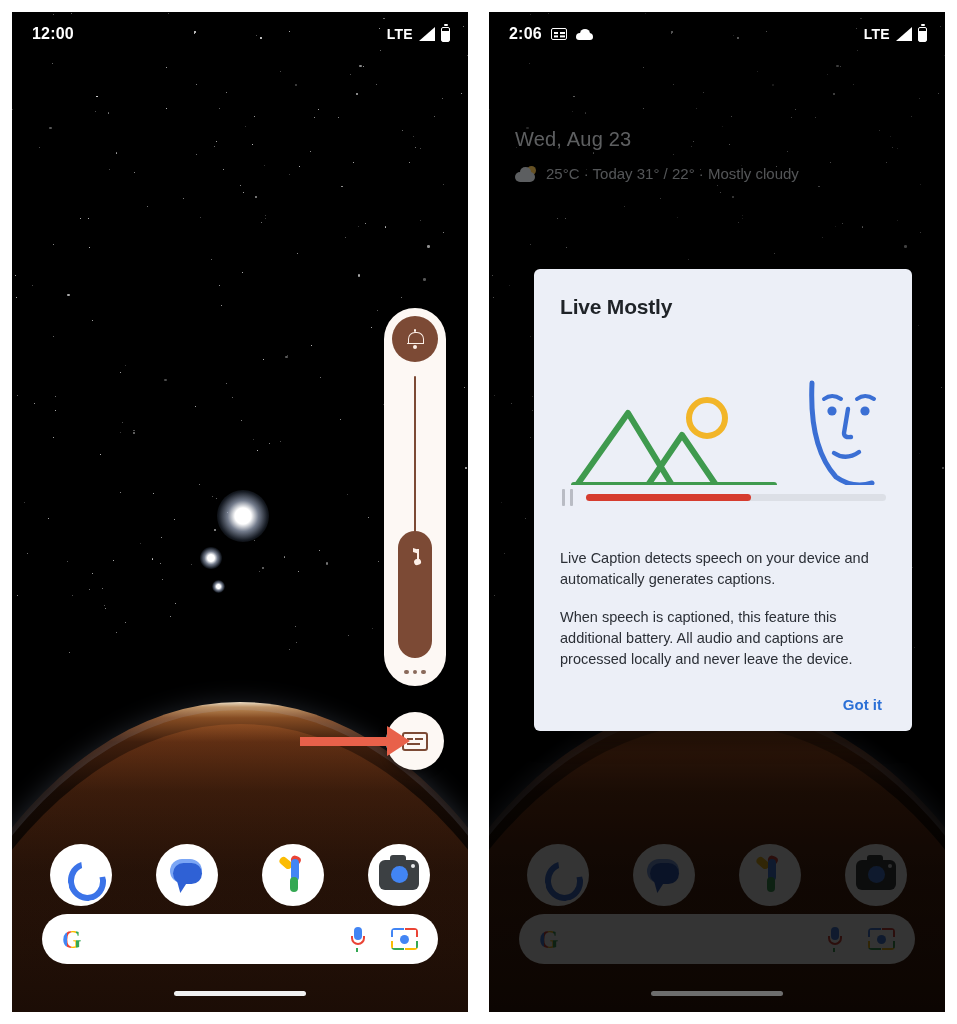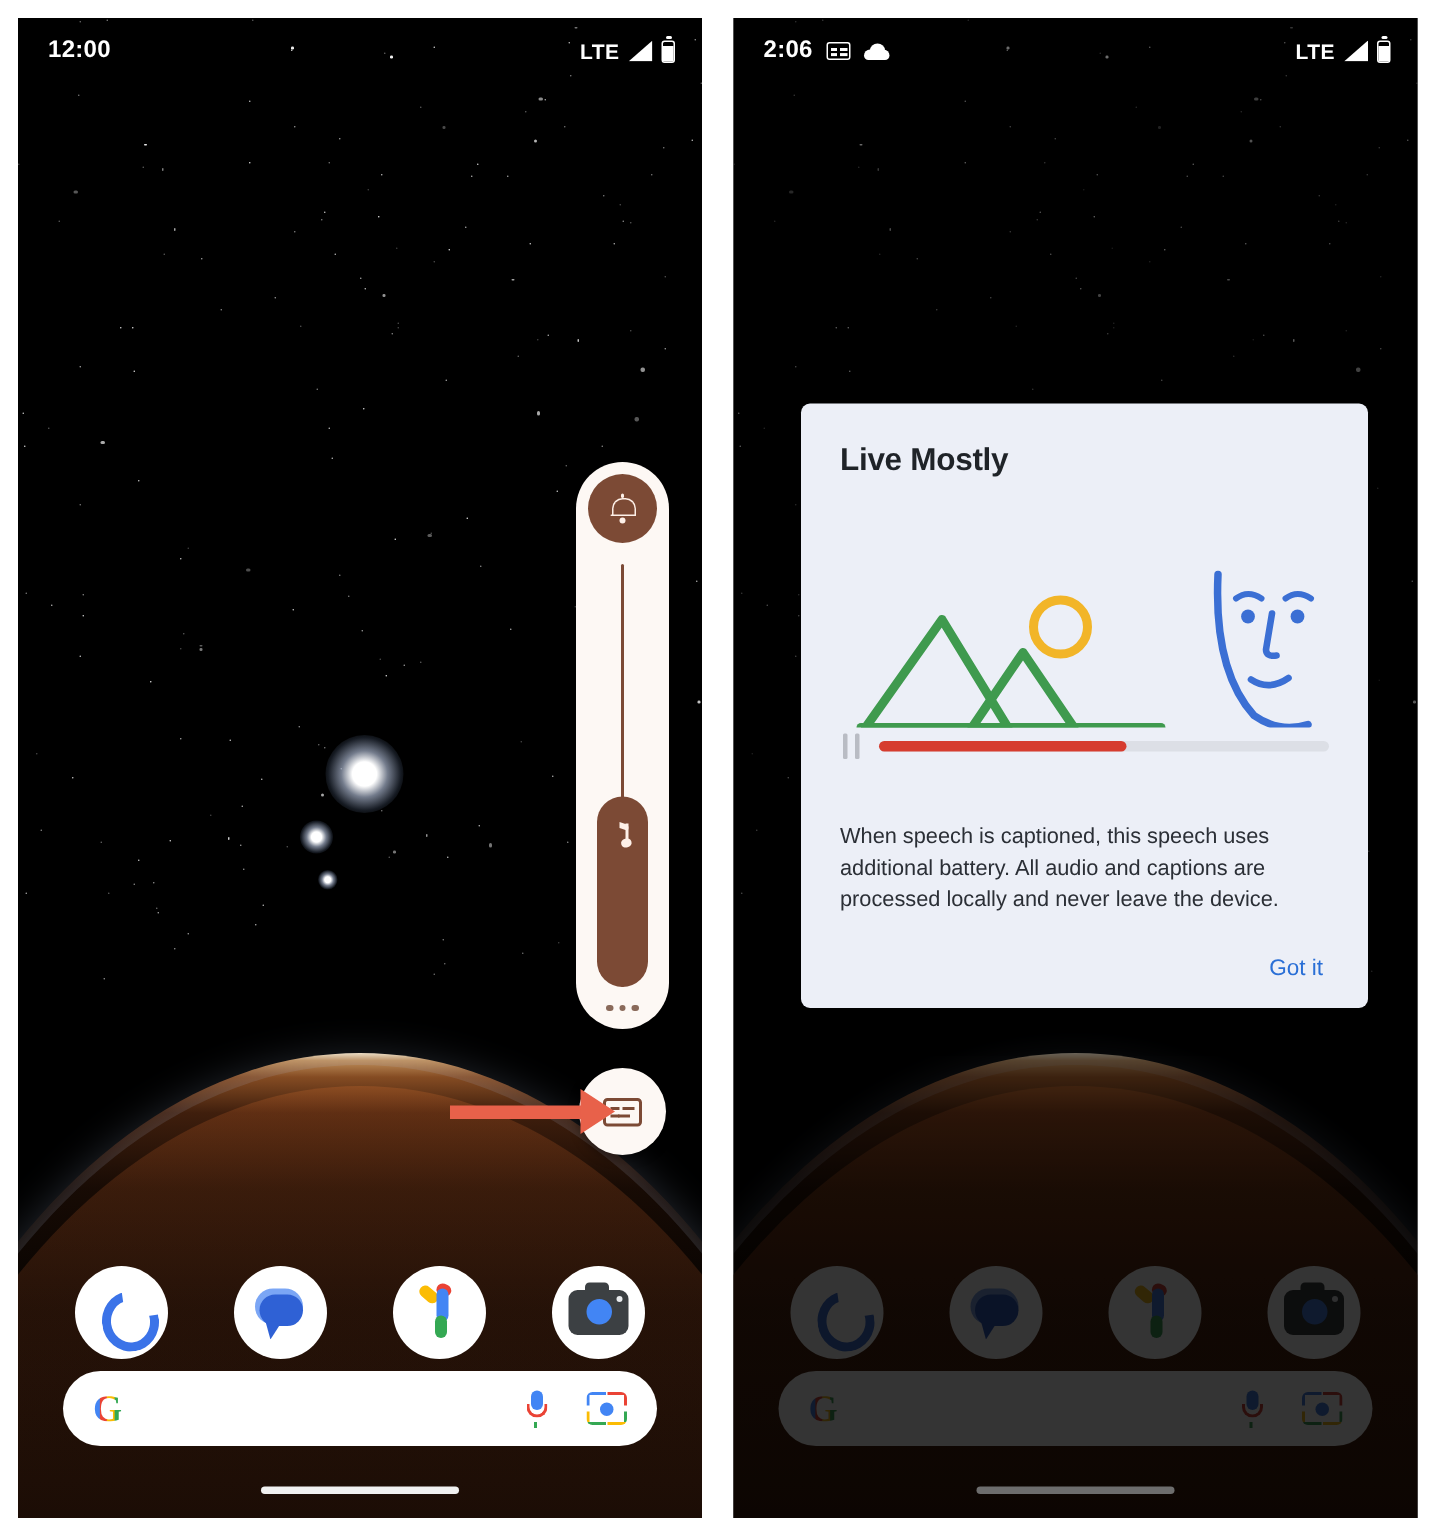--- a/index.html
+++ b/index.html
@@ -242,21 +242,21 @@
   .lc-progress { display:flex; align-items:center; gap:13px; margin-top:4px; padding-left:2px; }
   .pause-ico { width:11px; height:17px; position:relative; flex:0 0 auto; }
   .pause-ico::before, .pause-ico::after { content:""; position:absolute; top:0; width:3.4px; height:17px; background:#b9bcc4; border-radius:1px; }
   .pause-ico::before{ left:0; } .pause-ico::after{ right:0; }
   .track-wrap { flex:1; height:7px; background:#dcdfe6; border-radius:4px; position:relative; }
   .track-fill { position:absolute; left:0; top:0; bottom:0; background:#d63c2f; border-radius:4px; }
   .lc-body { margin-top:42px; }
   .lc-body p { font-size:14.5px; line-height:1.45; color:#2b2f36; }
   .lc-body p + p { margin-top:17px; }
   .lc-actions { margin-top:26px; display:flex; justify-content:flex-end; padding-right:4px; }
-  .lc-gotit { font-size:15px; color:#2a6fd6; font-weight:400; cursor:pointer; }
+  .lc-gotit { font-size:15px; color:#2a6fd6; font-weight:700; cursor:pointer; }
 
   .dimmed { filter: brightness(.45) saturate(.85); }
 </style>
 </head>
 <body>
 
 <div class="board">
 
   <div class="phone" id="phone-left">
 
@@ -760,20 +760,31 @@
         <span class="ico-cc"></span>
         <span class="ico-cloud"></span>
       </div>
       <div class="sb-right">
         <span class="sb-lte">LTE</span>
         <span class="ico-signal"></span>
         <span class="ico-batt"></span>
       </div>
     </div>
 
+    <div class="glance">
+      <div class="glance-date">Wed, Aug 23</div>
+      <div class="glance-weather">
+        <span class="wx-ico">
+            <i class="sun"></i>
+            <i class="cl2"></i>
+            <i class="cl1"></i>
+          </span>
+        <span>25°C  · Today 31° / 22° · Mostly cloudy</span>
+      </div>
+    </div>
 
     <div class="lc-dialog">
       <div class="lc-title">Live Mostly</div>
 
       <div class="lc-illus">
         <svg width="326" height="130" viewBox="0 0 326 130">
           <circle cx="147" cy="63" r="18" fill="none" stroke="#f2b528" stroke-width="6"></circle>
           <path d="M17 130 L68 58 L112 130 Z" fill="none" stroke="#3f9a4e" stroke-width="6" stroke-linejoin="round"></path>
           <path d="M88 130 L122 80 L156 130 Z" fill="none" stroke="#3f9a4e" stroke-width="6" stroke-linejoin="round"></path>
           <line x1="14" y1="130" x2="214" y2="130" stroke="#3f9a4e" stroke-width="6" stroke-linecap="round"></line>
@@ -788,21 +799,22 @@
       </div>
 
       <div class="lc-progress">
         <span class="pause-ico"></span>
         <span class="track-wrap">
           <span class="track-fill" id="lc-fill" style="width: 55%;"></span>
         </span>
       </div>
 
       <div class="lc-body">
-        <p>When speech is captioned, this speech uses additional battery. All audio and captions are processed locally and never leave the device.</p>
+        <p>Live Caption detects speech on your device and automatically generates captions.</p>
+        <p>When speech is captioned, this feature this additional battery. All audio and captions are processed locally and never leave the device.</p>
       </div>
 
       <div class="lc-actions">
         <span class="lc-gotit">Got it</span>
       </div>
     </div>
 
     <div class="dock dimmed">
       <div class="dock-icon">
           <span class="g-phone"></span>

